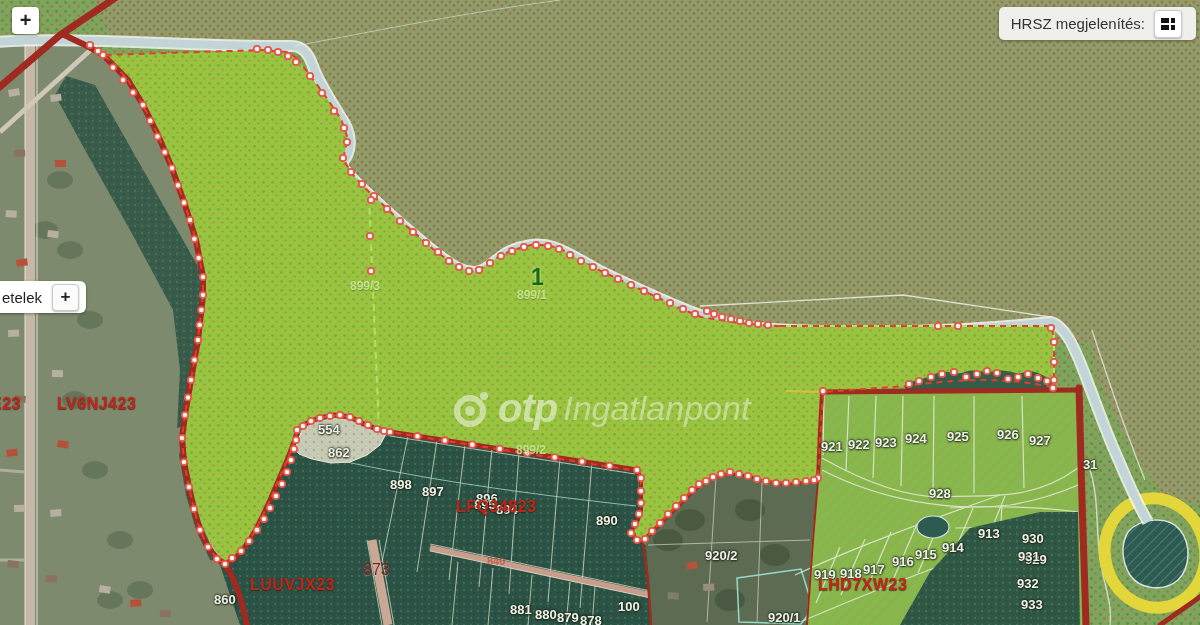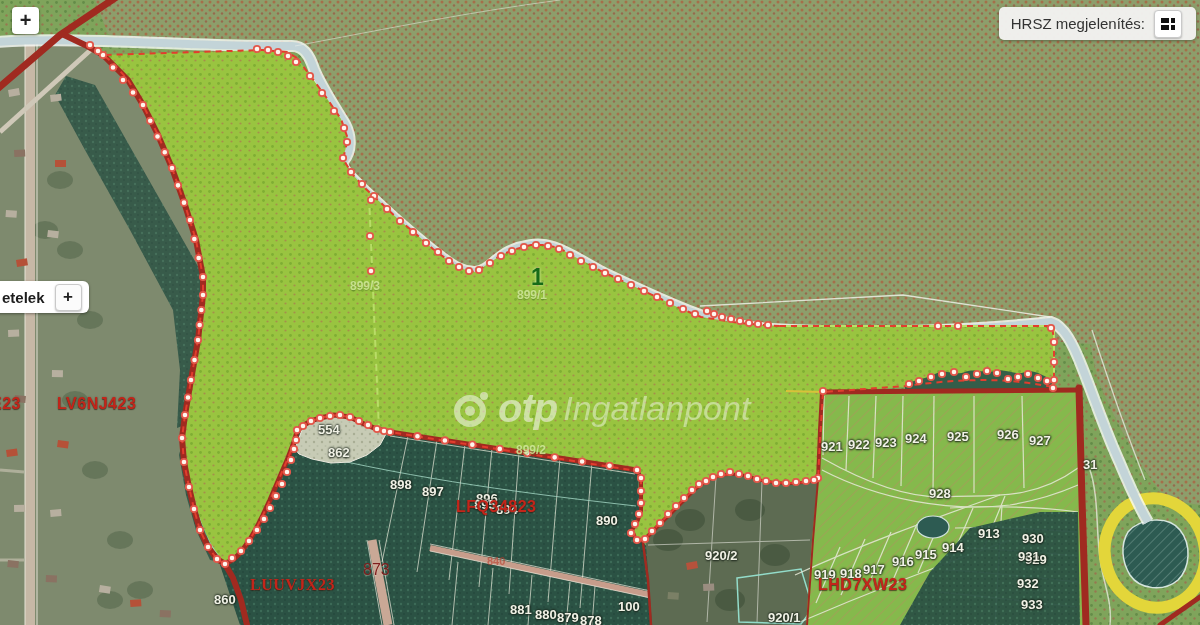--- a/index.html
+++ b/index.html
@@ -27,21 +27,21 @@
       color:rgba(244,248,238,.48);margin-left:2px;}
   
   .ctl-btn{display:flex;align-items:center;justify-content:center;background:#fff;
       border:1px solid #c9c9c9;border-radius:4px;font-weight:bold;color:#222;cursor:pointer;
       box-shadow:0 1px 2px rgba(0,0,0,.25);}
   #zoom-in-btn{position:absolute;left:12px;top:7px;width:27px;height:27px;font-size:20px;
       border:none;box-shadow:0 1px 3px rgba(0,0,0,.45);}
   #layers-box{position:absolute;left:-36px;top:281px;height:32px;background:#fff;border-radius:6px;
       box-shadow:0 1px 3px rgba(0,0,0,.4);display:flex;align-items:center;
       padding:0 7px 0 38px;gap:10px;}
-  #layers-box .layers-text{font-size:15px;font-weight:bold;color:#1d1d1d;}
+  #layers-box .layers-text{font-size:15px;font-weight:normal;color:#1d1d1d;}
   #layers-box .ctl-btn{width:25px;height:25px;font-size:17px;background:#fbfbfb;}
   #hrsz-box{position:absolute;right:4px;top:7px;height:33px;background:rgba(243,243,241,.96);
       border-radius:5px;box-shadow:0 1px 3px rgba(0,0,0,.35);display:flex;align-items:center;
       padding:0 14px 0 12px;gap:9px;}
   #hrsz-box .hrsz-text{font-size:15px;color:#333;}
   #hrsz-box .ctl-btn{width:26px;height:26px;}
 </style>
 </head>
 <body>
 
@@ -454,21 +454,21 @@
       <span class="map-label lbl-parcel" style="left: 1022px; top: 532px;">930</span>
       <span class="map-label lbl-parcel" style="left: 1018px; top: 550px;">931</span>
       <span class="map-label lbl-parcel" style="left: 1017px; top: 577px;">932</span>
       <span class="map-label lbl-parcel" style="left: 1021px; top: 598px;">933</span>
       <span class="map-label lbl-parcel" style="left: 1083px; top: 458px;">31</span>
       <span class="map-label lbl-road" style="left: 363px; top: 562px;">873</span>
       <span class="map-label lbl-roadfaint" style="left: 487px; top: 556px;">840</span>
       <span class="map-label lbl-code" style="left: -9px; top: 396px;">E23</span>
       <span class="map-label lbl-code" style="left: 57px; top: 396px;">LV6NJ423</span>
       <span class="map-label lbl-code" style="left: 456px; top: 499px;">LFQ34823</span>
-      <span class="map-label lbl-code" style="left: 250px; top: 577px; font-family: Liberation Serif, serif;">LUUVJX23</span>
+      <span class="map-label lbl-code" style="left: 250px; top: 577px;">LUUVJX23</span>
       <span class="map-label lbl-code" style="left: 818px; top: 577px;">LHD7XW23</span>
       <span class="map-label lbl-sub" style="left: 350px; top: 280px;">899/3</span>
       <span class="map-label lbl-sub" style="left: 517px; top: 289px;">899/1</span>
       <span class="map-label lbl-sub" style="left: 516px; top: 444px;">899/2</span>
       <span class="map-label lbl-selected" style="left: 531px; top: 266px;">1</span>
     </div>
 
 <div id="watermark">
   <svg width="44" height="44" viewBox="0 0 44 44">
     <circle cx="20" cy="24" r="13" fill="none" stroke="rgba(244,248,238,.55)" stroke-width="6"></circle>

